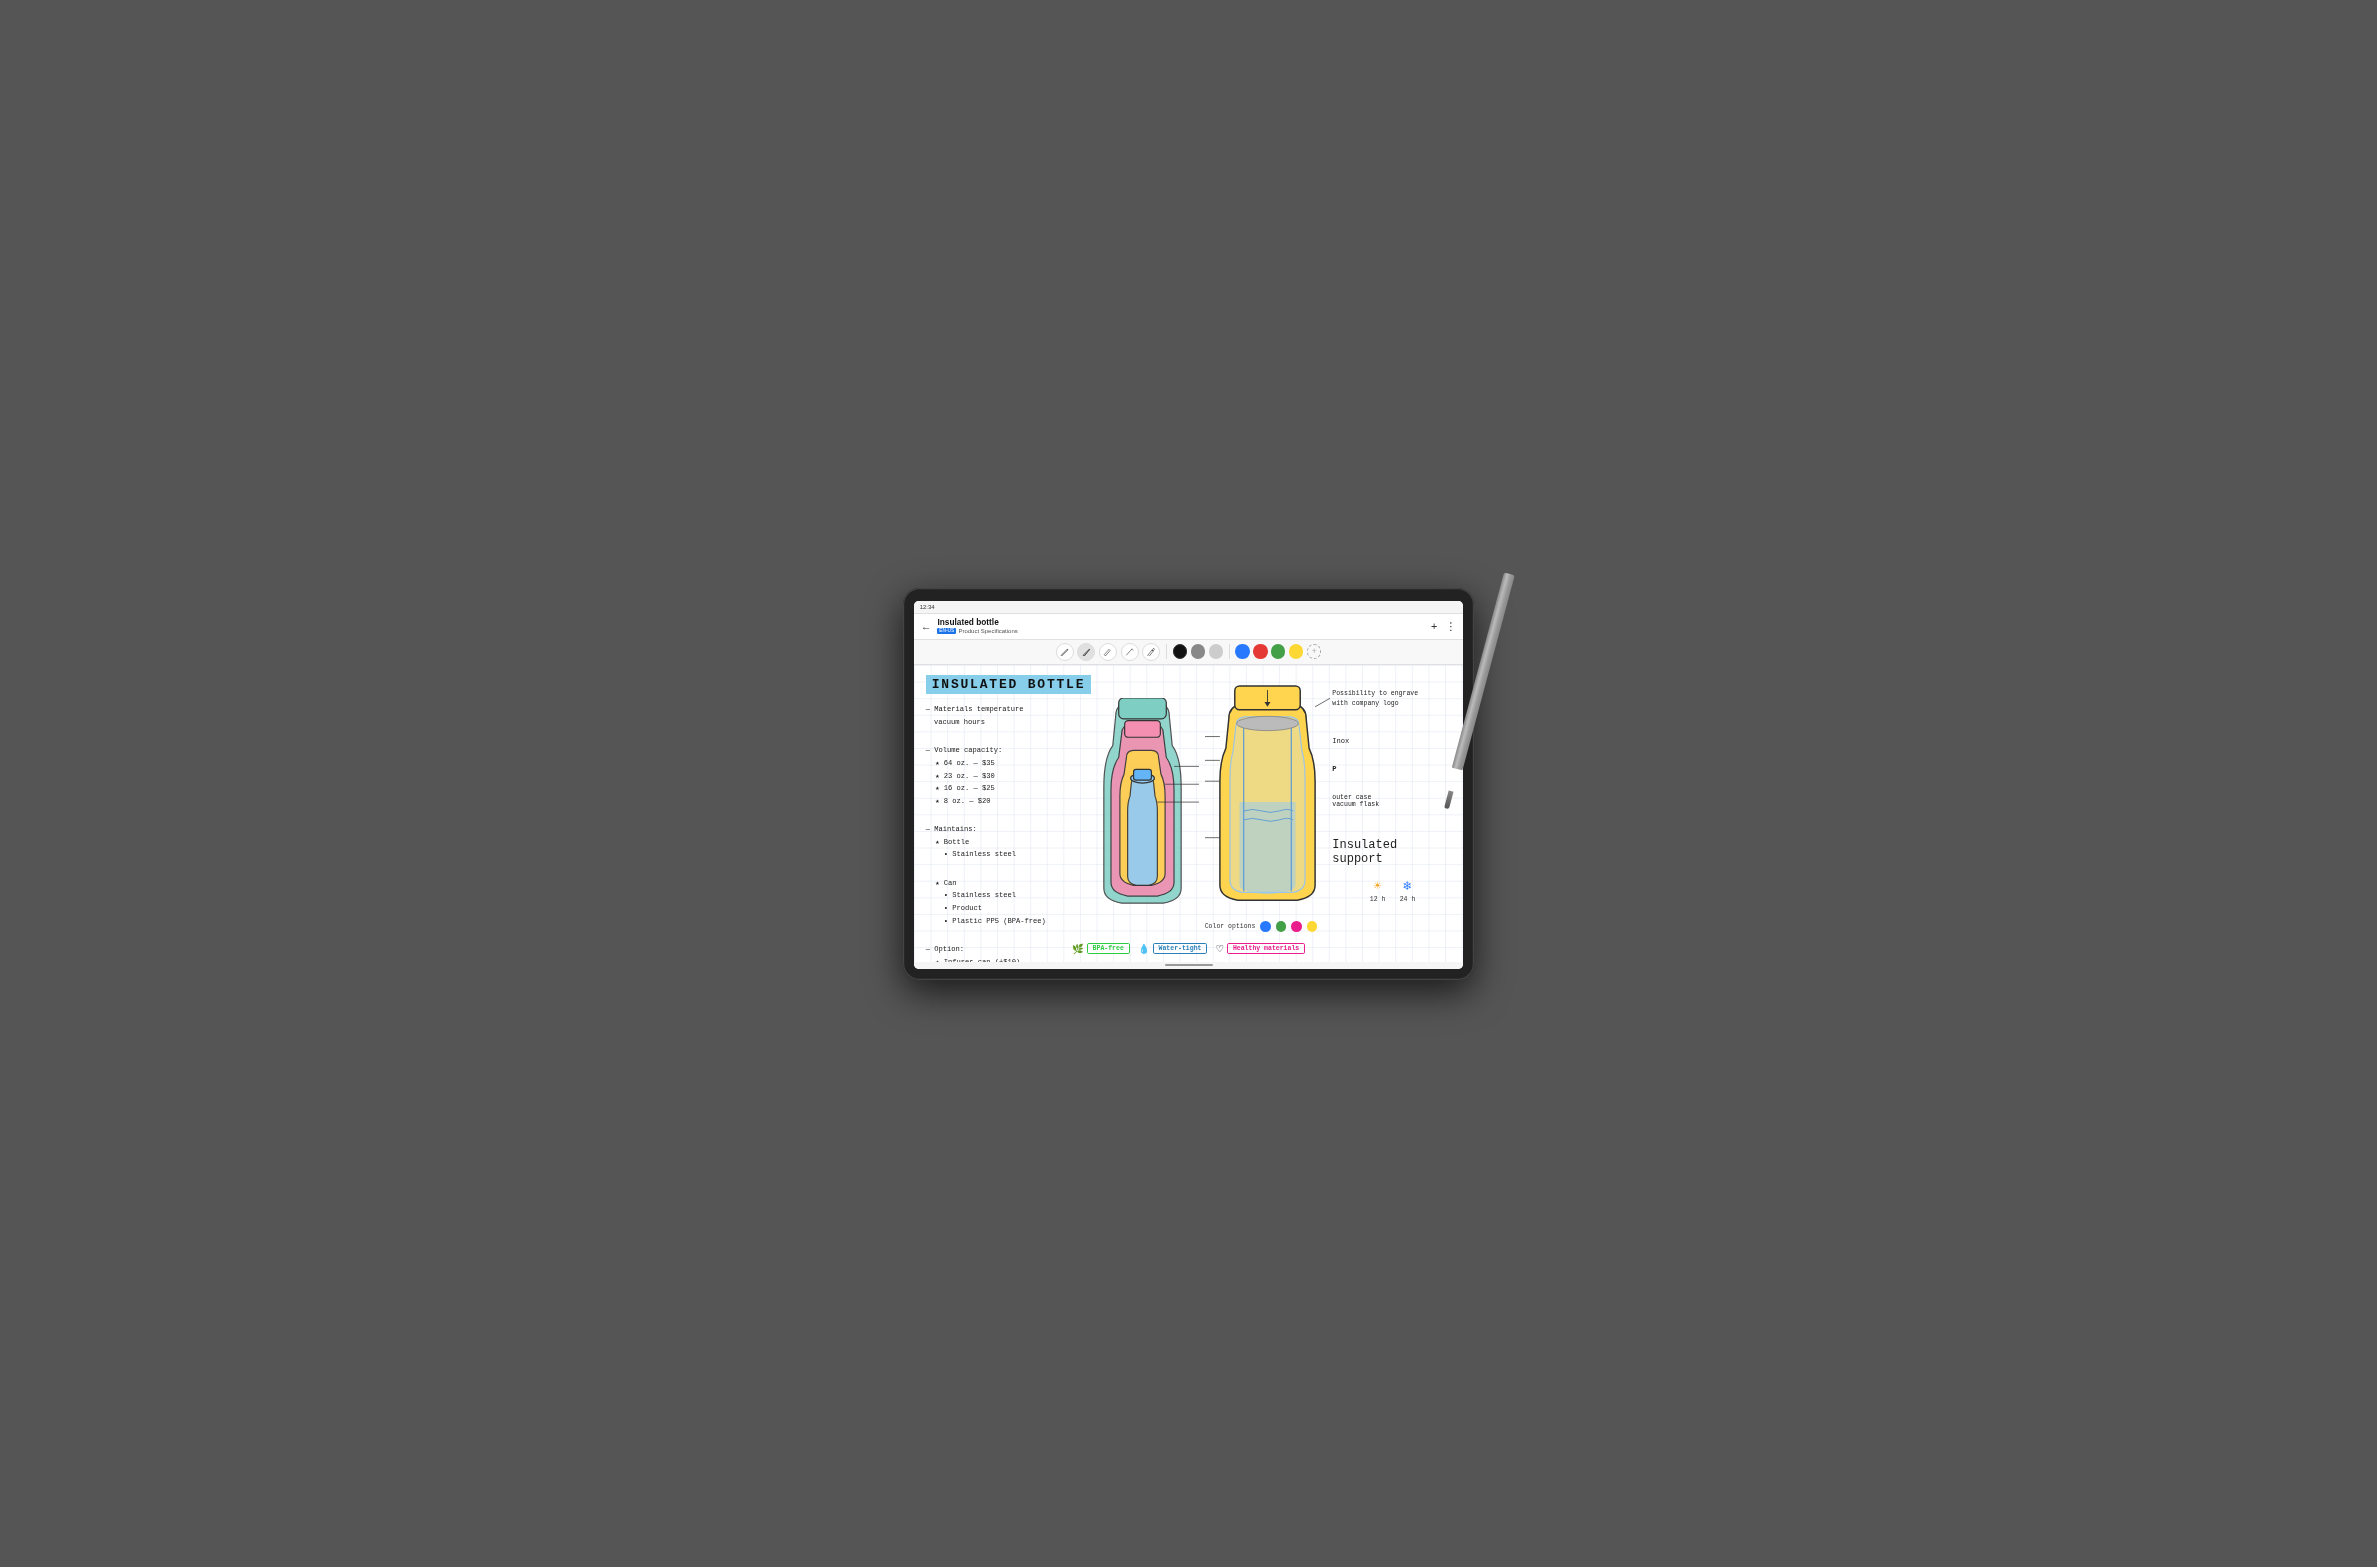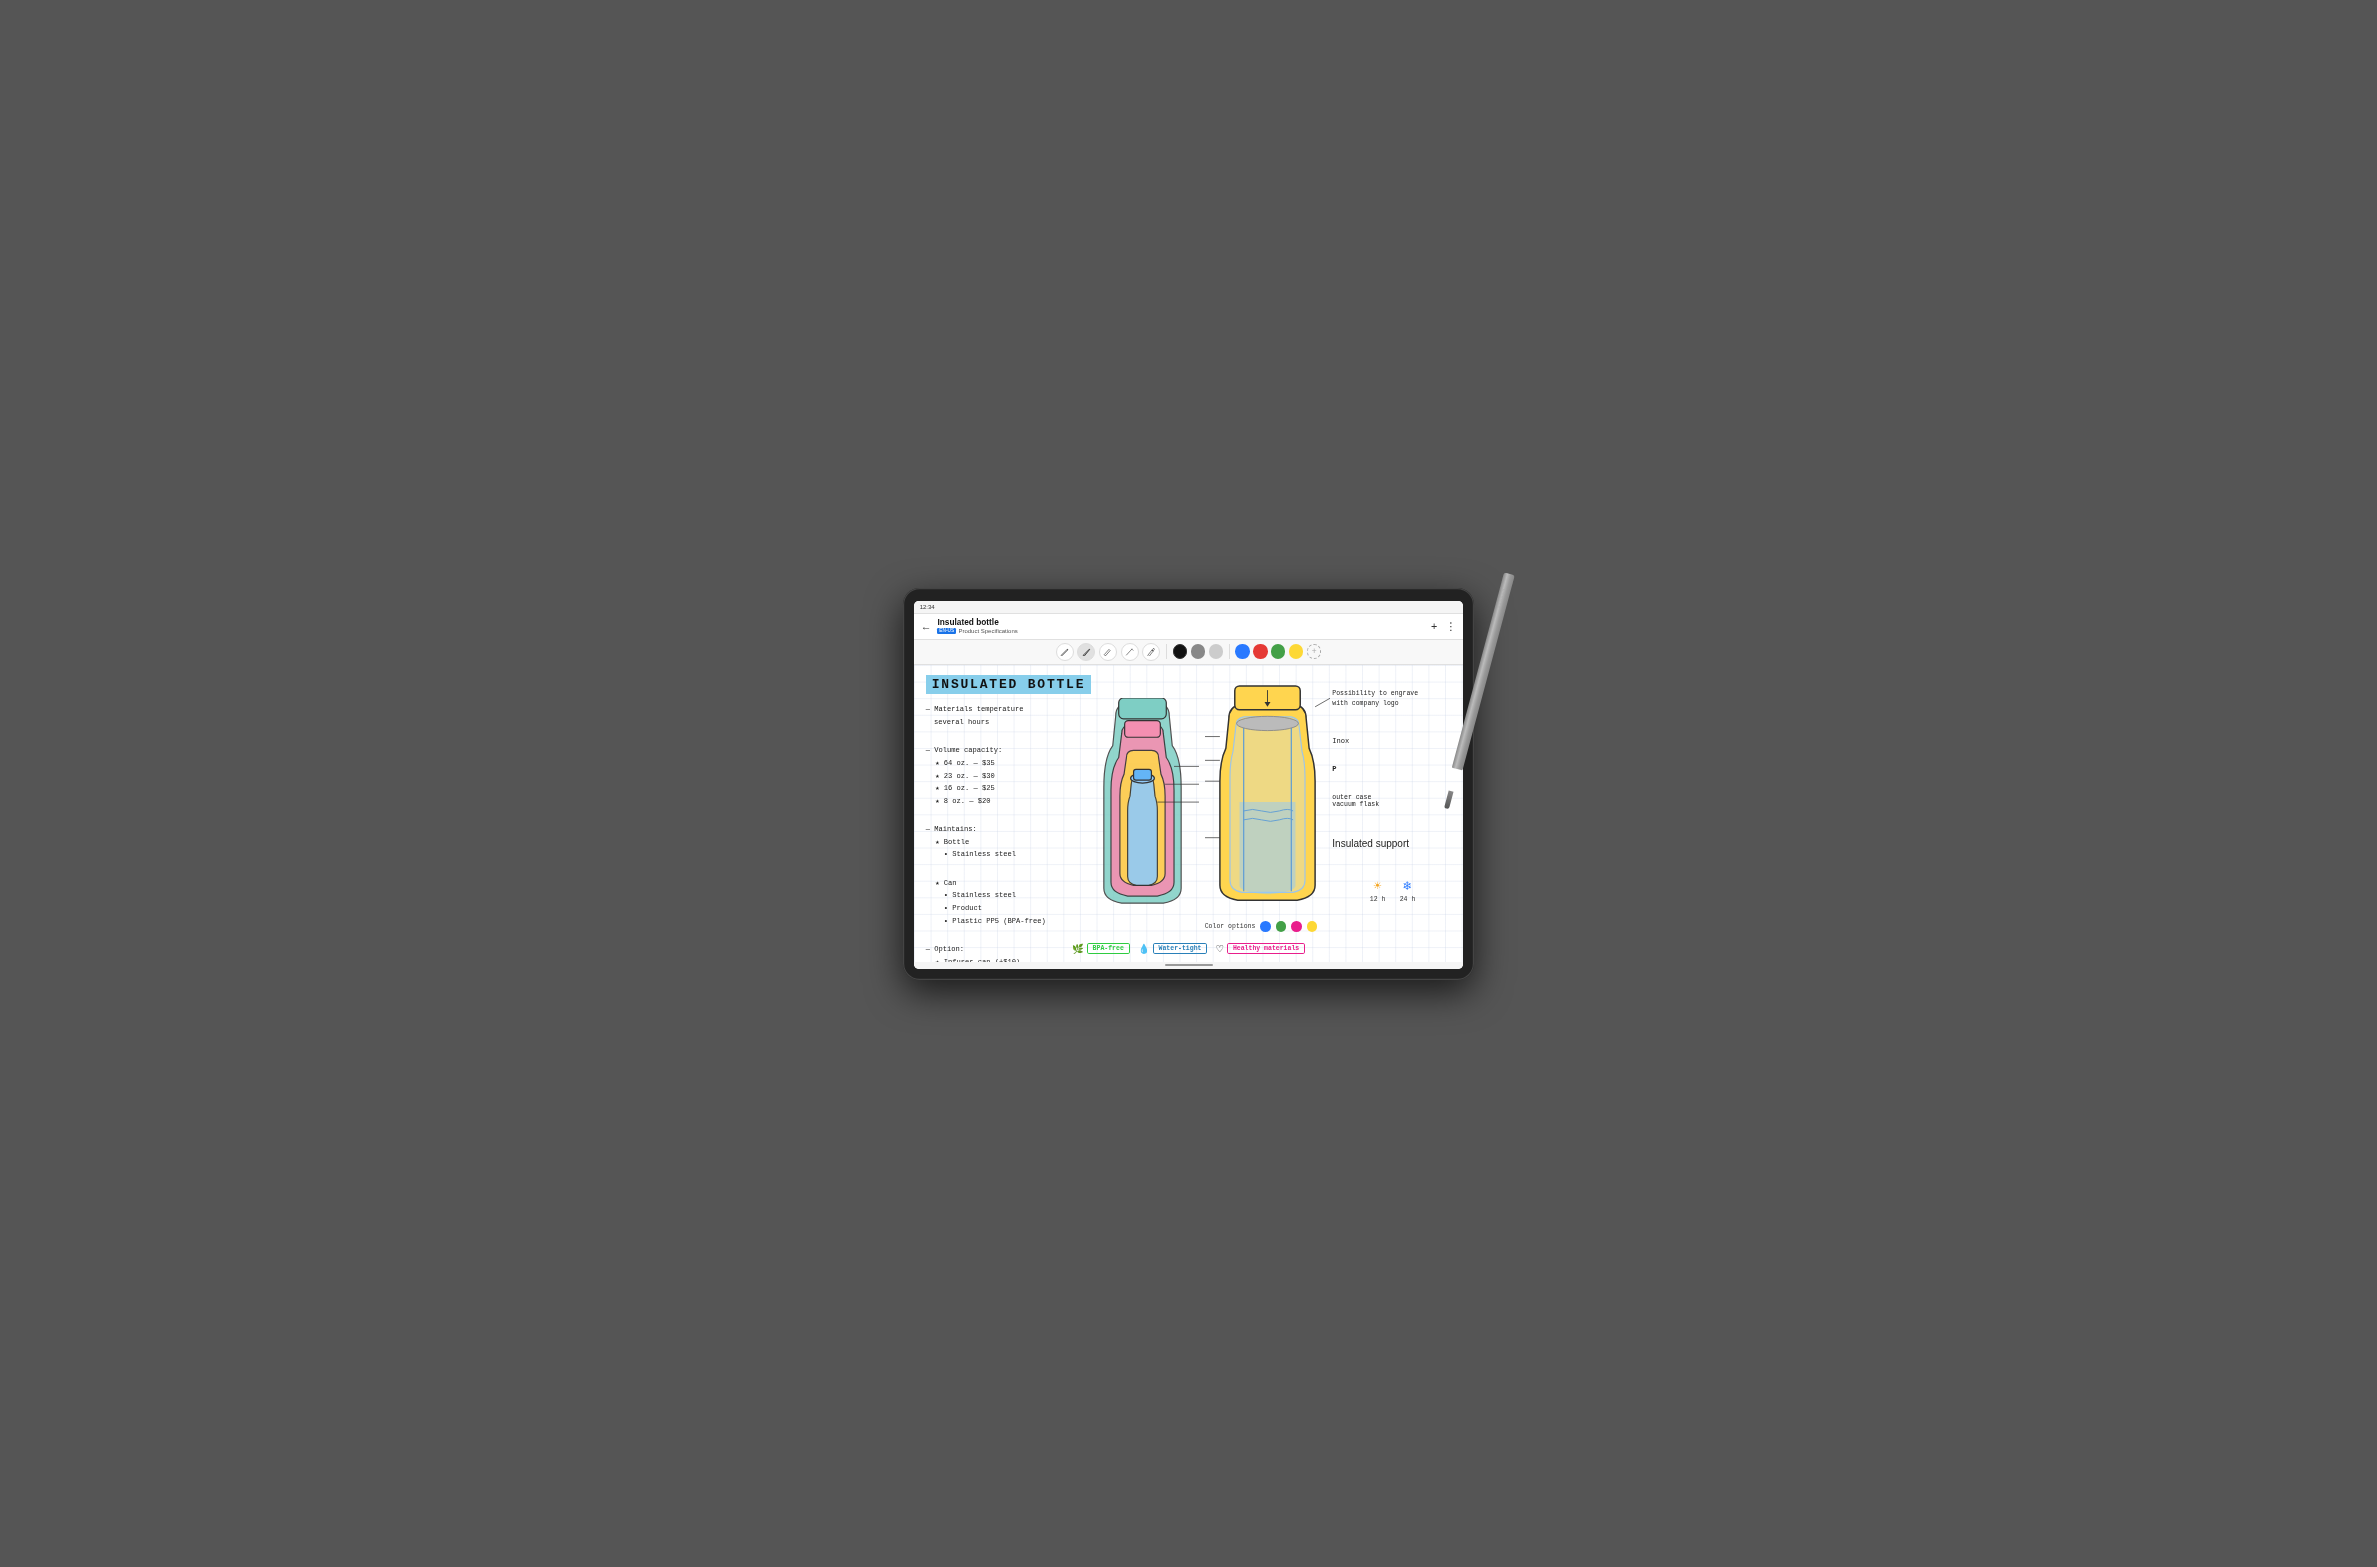--- a/index.html
+++ b/index.html
@@ -475,21 +475,21 @@
 
     <div class="content-area">
 
       <div class="note-content">
         <div class="note-title-box">
           <span class="note-title-text">INSULATED BOTTLE</span>
         </div>
 
         <div class="note-body" style="margin-top:3.6px;">
           <span class="note-line">— Materials temperature</span>
-          <span class="note-line" style="padding-left:8.3px;">several hours</span>
+          <span class="note-line" style="padding-left:8.3px;">vacuum hours</span>
           <span class="note-line spacer">&nbsp;</span>
           <span class="note-line">— Volume capacity:</span>
           <span class="note-line indent1">★ 64 oz. — $35</span>
           <span class="note-line indent1">★ 23 oz. — $30</span>
           <span class="note-line indent1">★ 16 oz. — $25</span>
           <span class="note-line indent1">★  8 oz. — $20</span>
           <span class="note-line spacer">&nbsp;</span>
           <span class="note-line">— Maintains:</span>
           <span class="note-line indent1">★ Bottle</span>
           <span class="note-line indent2">• Stainless steel</span>
@@ -574,21 +574,21 @@
         </div>
         <div style="margin-top:21px;">
           <div style="font-family:'Courier New',monospace; font-size:6.5px;">
             <span>outer case</span>
           </div>
           <div style="font-family:'Courier New',monospace; font-size:6.5px;">
             <span>vacuum flask</span>
           </div>
         </div>
         <div style="margin-top:30px;">
-          <div style="font-family:Liberation Sans, sans-serif; font-size:10px;">
+          <div style="font-family:Liberation Mono, monospace; font-size:12px;">
             <span>Insulated support</span>
           </div>
         </div>
       </div>
 
       <div class="time-icons">
         <div class="time-item">
           <span style="font-size:13px; color:#f5a623;">☀</span>
           <span>12 h</span>
         </div>

